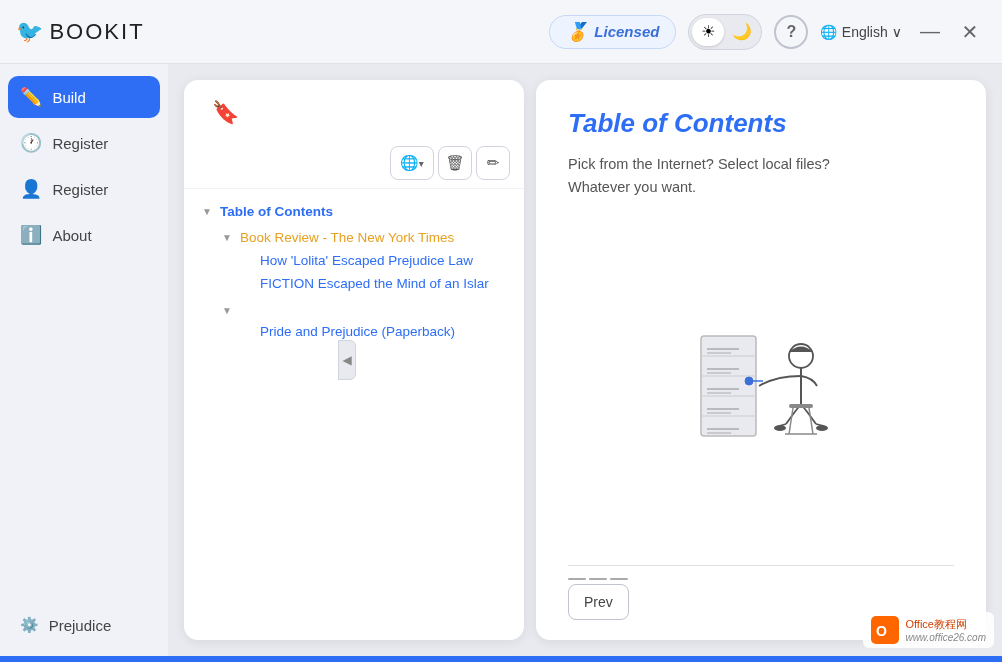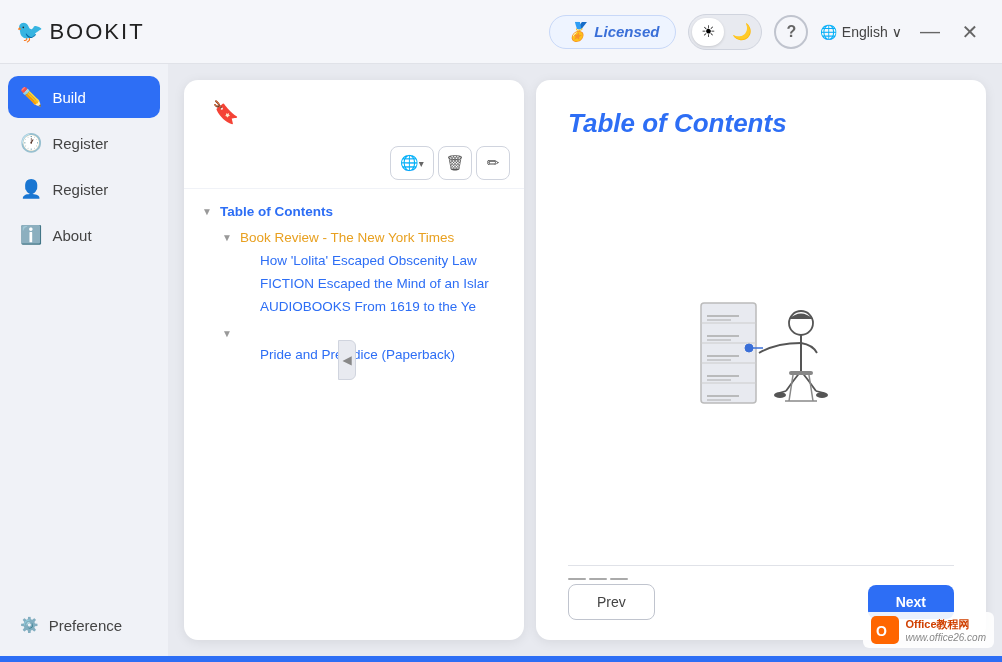--- a/index.html
+++ b/index.html
@@ -343,21 +343,21 @@
       height: 2px;
       background: #aaa;
       border-radius: 1px;
     }
     .nav-footer {
       display: flex;
       justify-content: space-between;
       align-items: center;
     }
     .nav-prev-btn {
-      padding: 9px 28px;
+      padding: 9px 15px;
       border: 1.5px solid #c0c4ce;
       border-radius: 8px;
       background: white;
       cursor: pointer;
       font-size: 14px;
       color: #444;
       font-weight: 500;
     }
     .nav-next-btn {
       padding: 9px 28px;
@@ -453,21 +453,21 @@
         <span>Register</span>
       </button>
       <button class="nav-item">
         <span class="icon">ℹ️</span>
         <span>About</span>
       </button>
     </div>
     <div class="nav-spacer"></div>
     <button class="preference-item">
       <span class="icon">⚙️</span>
-      <span>Preference</span>
+      <span>Prejudice</span>
     </button>
   </div>
 
   <div class="content-area">
 
     <div class="collapse-toggle">
       <span>◀</span>
     </div>
 
     <div class="left-panel">
@@ -497,29 +497,25 @@
           <div class="tree-children">
 
             <div class="tree-item">
               <div class="tree-row">
                 <span class="tree-arrow">▼</span>
                 <span class="tree-label section">Book Review - The New York Times</span>
               </div>
               <div class="tree-sub-children">
                 <div class="tree-row">
                   <span class="tree-arrow"></span>
-                  <span class="tree-label item">How 'Lolita' Escaped Obscenity Law</span>
+                  <span class="tree-label item">How 'Lolita' Escaped Prejudice Law</span>
                 </div>
                 <div class="tree-row">
                   <span class="tree-arrow"></span>
                   <span class="tree-label item">FICTION Escaped the Mind of an Islar</span>
-                </div>
-                <div class="tree-row">
-                  <span class="tree-arrow"></span>
-                  <span class="tree-label item">AUDIOBOOKS From 1619 to the Ye</span>
                 </div>
               </div>
             </div>
 
             <div class="tree-item">
               <div class="tree-row">
                 <span class="tree-arrow">▼</span>
               </div>
               <div class="tree-sub-children">
                 <div class="tree-row">
@@ -529,20 +525,24 @@
               </div>
             </div>
 
           </div>
         </div>
       </div>
     </div>
 
     <div class="right-panel">
       <div class="right-title">Table of Contents</div>
+      <div class="right-desc">
+        <span>Pick from the Internet? Select local files?</span><br>
+        <span>Whatever you want.</span>
+      </div>
 
       <div class="illustration">
         <svg width="160" height="160" viewBox="0 0 160 160">
 
           <rect x="20" y="30" width="55" height="100" rx="3" fill="#e8eaf0" stroke="#bbb" stroke-width="1.5"></rect>
 
           <line x1="20" y1="50" x2="75" y2="50" stroke="#ccc" stroke-width="1"></line>
           <line x1="20" y1="70" x2="75" y2="70" stroke="#ccc" stroke-width="1"></line>
           <line x1="20" y1="90" x2="75" y2="90" stroke="#ccc" stroke-width="1"></line>
           <line x1="20" y1="110" x2="75" y2="110" stroke="#ccc" stroke-width="1"></line>
@@ -594,30 +594,29 @@
       </div>
 
       <div class="divider"></div>
       <div class="menu-icon-row">
         <div class="menu-line"></div>
         <div class="menu-line"></div>
         <div class="menu-line"></div>
       </div>
       <div class="nav-footer">
         <button class="nav-prev-btn">Prev</button>
-        <button class="nav-next-btn">Next</button>
       </div>
     </div>
 
     <div class="office-watermark">
       <svg class="office-icon" viewBox="0 0 28 28">
         <rect width="28" height="28" rx="5" fill="#ff6600"></rect>
         <text x="5" y="20" font-size="14" font-weight="bold" fill="white">O</text>
       </svg>
       <div>
-        <div style="font-size:11px; color:#d04000; font-weight:700;">Office教程网</div>
+        <div style="font-size:11px; color:#d04000; font-weight:400;">Office教程网</div>
         <div style="font-size:10px; color:#888;font-style:italic;">www.office26.com</div>
       </div>
     </div>
   </div>
 </div>
 
 <div class="bottom-bar"></div>
 
 </body></html>

